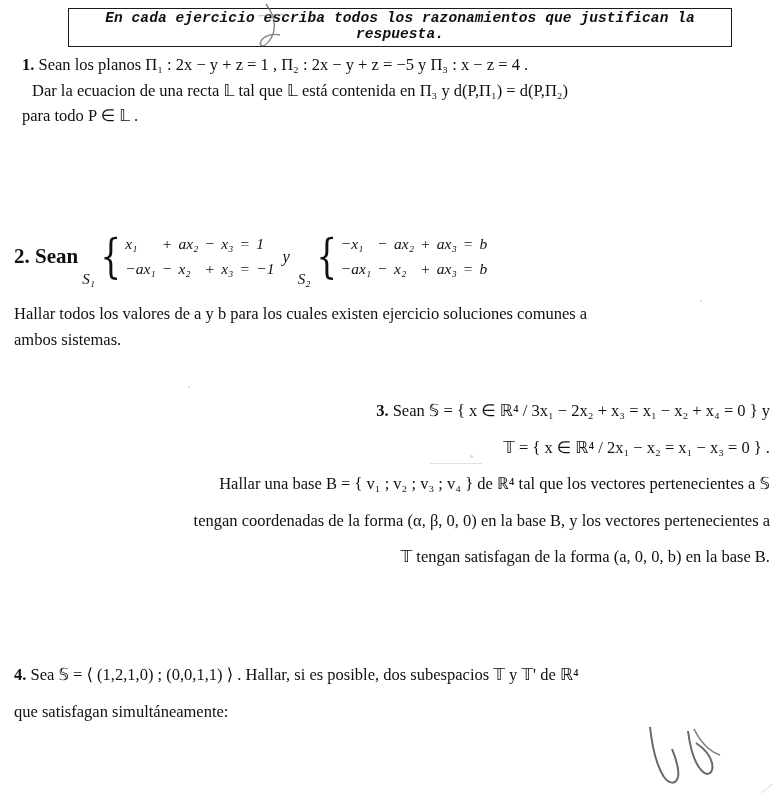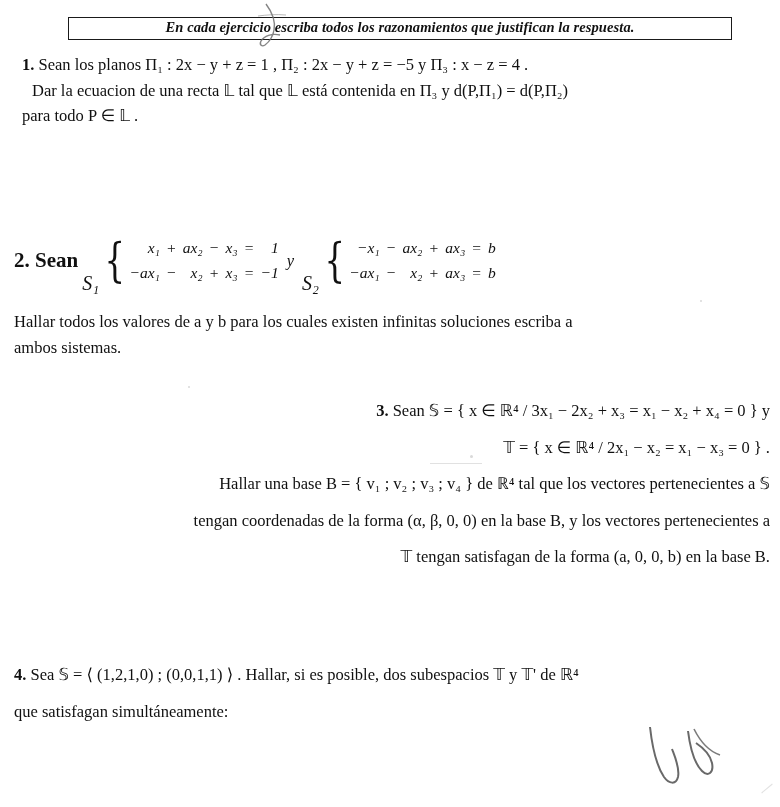--- a/index.html
+++ b/index.html
@@ -20,22 +20,23 @@
     width: 780px;
     height: 807px;
     padding: 0;
     box-sizing: border-box;
   }
 
   
   .banner-wrap {
     position: absolute;
     left: 68px;
-    top: 17px;
+    top: 8px;
     width: 664px;
+    font-family: Liberation Mono, monospace;
   }
   .banner {
     border: 1px solid #1a1a1a;
     padding: 2px 6px 3px 6px;
     font-style: italic;
     font-weight: bold;
     font-size: 14.5px;
     letter-spacing: 0.1px;
     text-align: center;
     line-height: 1.1;
@@ -78,41 +79,41 @@
     padding-right: 4px;
     white-space: nowrap;
   }
   .sys {
     display: flex;
     align-items: center;
     font-size: 15.5px;
   }
   .sys .name {
     font-style: italic;
-    font-size: 20px;
+    font-size: 15px;
     padding-right: 1px;
     margin-top: 46px;
   }
   .brace {
     font-size: 46px;
     line-height: 0.78;
     font-family: "DejaVu Serif", serif;
     transform: scaleX(0.7);
     display: inline-block;
   }
   .eqs {
     display: grid;
     grid-template-columns: repeat(7, auto);
     column-gap: 7px;
     row-gap: 1px;
     align-items: center;
     font-style: italic;
     font-size: 15.5px;
   }
-  .eqs span { text-align: right; white-space: nowrap; }
+  .eqs span { text-align: left; white-space: nowrap; }
   .eqs .op { text-align: center; font-style: normal; }
   .eqs .eq { text-align: center; font-style: normal; }
   .conj {
     font-style: italic;
     padding: 0 8px;
     font-size: 16.5px;
   }
   #ex2 .after { margin-top: 10px; }
 
   
@@ -215,21 +216,21 @@
           <span class="op">−</span>
           <span>x₂</span>
           <span class="op">+</span>
           <span>ax₃</span>
           <span class="eq">=</span>
           <span>b</span>
         </span>
       </span>
     </div>
 
-    <div class="after">Hallar todos los valores de a y b para los cuales existen infinitas soluciones escriba a</div>
+    <div class="after">Hallar todos los valores de a y b para los cuales existen ejercicio soluciones comunes a</div>
     <div>ambos sistemas.</div>
   </div>
 
   <div class="block" id="ex3">
     <div class="line">
       <span class="num">3.</span>
       <span>Sean 𝕊 = { x ∈ ℝ⁴ / 3x₁ − 2x₂ + x₃ = x₁ − x₂ + x₄ = 0 }  y</span>
     </div>
     <div class="line">𝕋 = { x ∈ ℝ⁴ / 2x₁ − x₂ = x₁ − x₃ = 0 } .</div>
     <div class="line">Hallar una base B = { v₁ ; v₂ ; v₃ ; v₄ }  de ℝ⁴ tal que los vectores pertenecientes a 𝕊</div>

